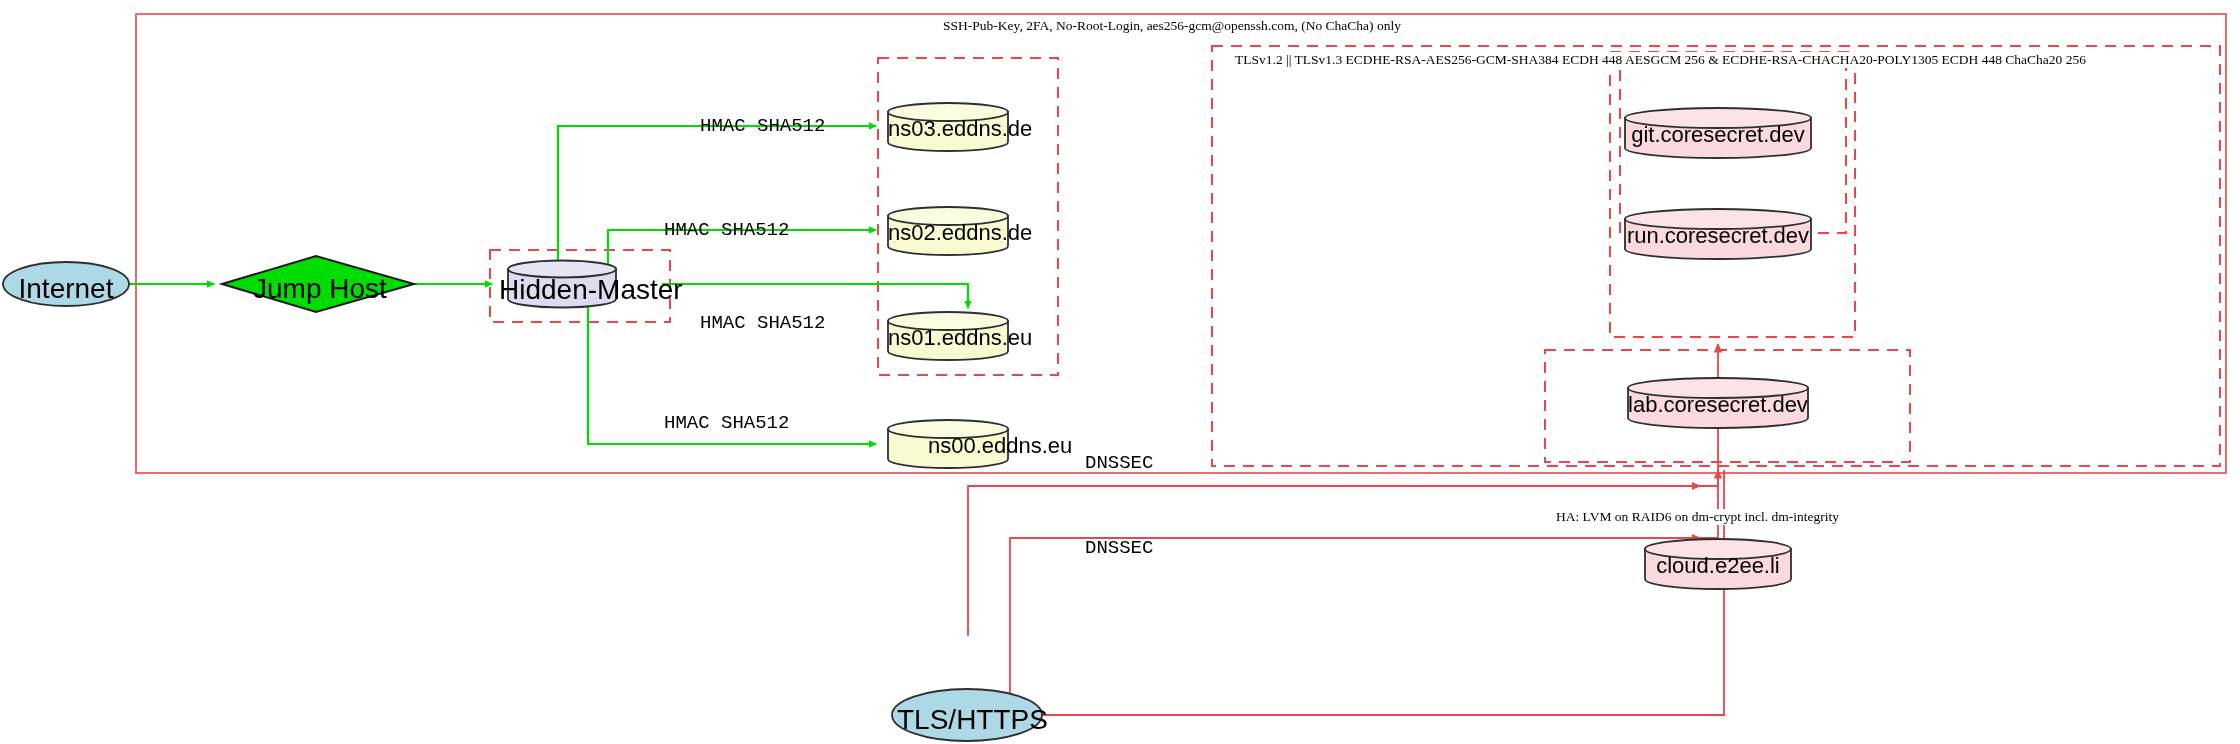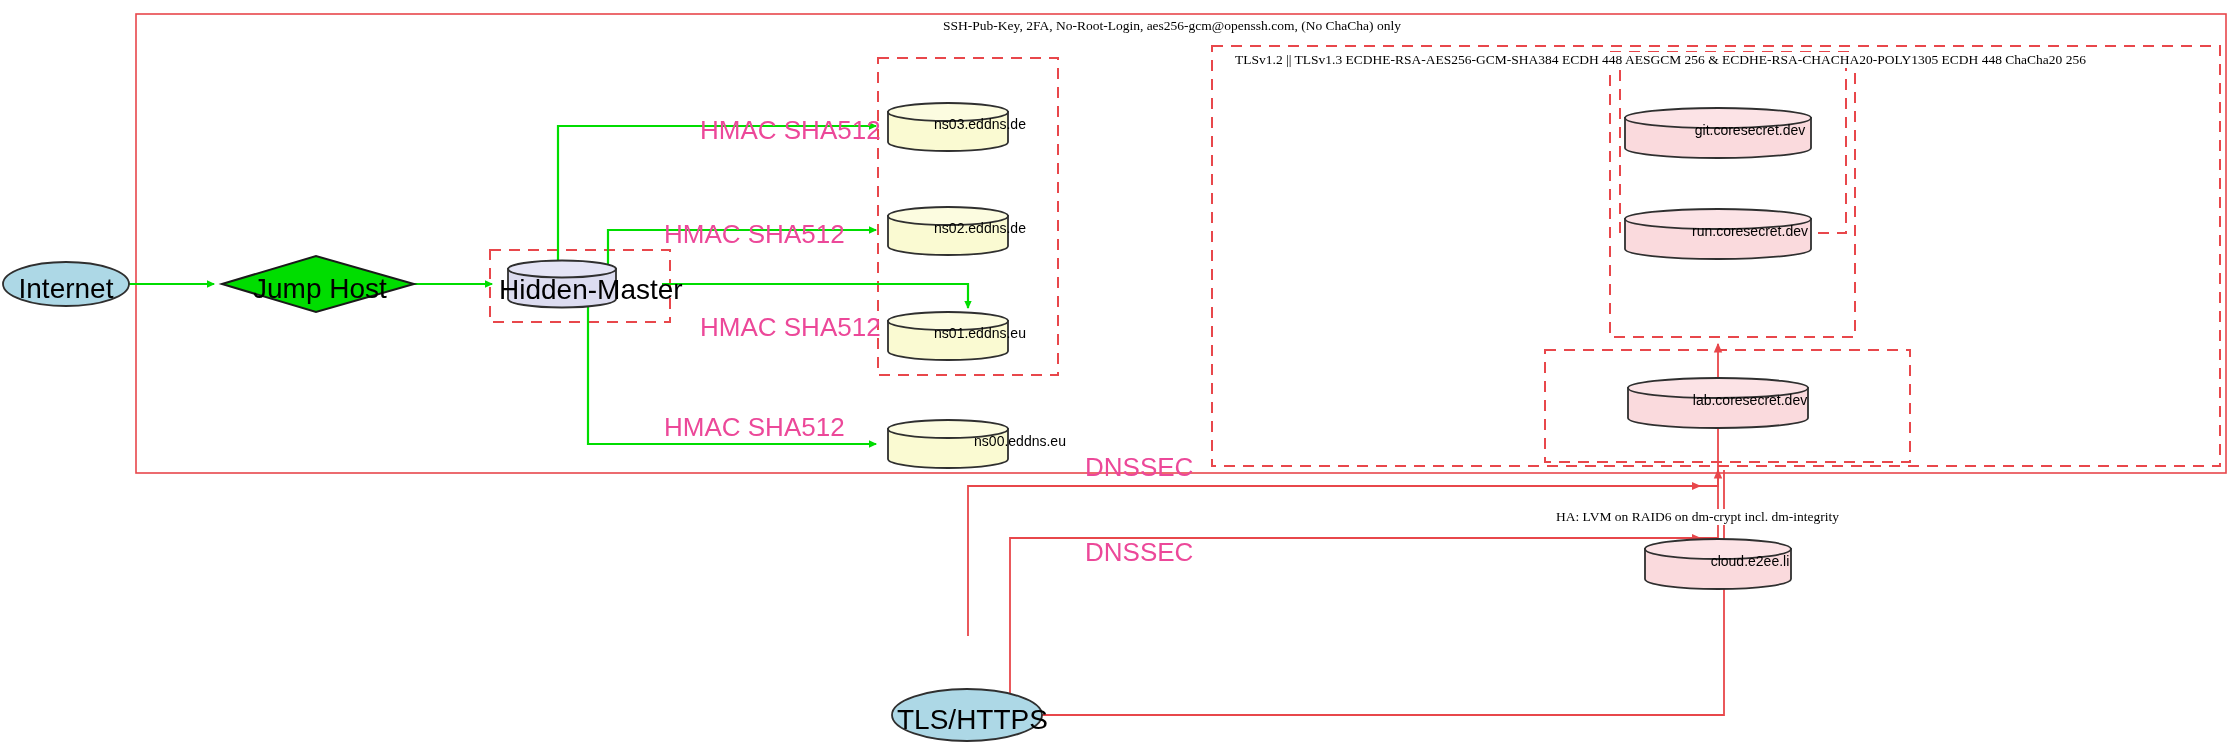--- a/index.html
+++ b/index.html
@@ -17,23 +17,23 @@
     background: #ffffff;
   }
   #svg-layer {
     position: absolute;
     left: 0; top: 0;
     width: 2240px;
     height: 744px;
   }
   .edge-label {
     position: absolute;
-    font-family: Liberation Sans, sans-serif;
-    font-size: 26px;
-    color: #ec4899;
+    font-family: Liberation Mono, monospace;
+    font-size: 19px;
+    color: #000000;
     white-space: nowrap;
     background: transparent;
   }
   .box-label {
     position: absolute;
     font-family: "Liberation Serif", serif;
     font-size: 13.5px;
     color: #000000;
     white-space: nowrap;
     background: #ffffff;
@@ -41,21 +41,21 @@
   }
   .node-label {
     position: absolute;
     font-family: "Liberation Sans", sans-serif;
     font-size: 28px;
     color: #000000;
     white-space: nowrap;
     text-align: center;
     pointer-events: none;
   }
-  .node-label.small { font-size: 14px; margin-left: 32px; }
+  .node-label.small { font-size: 22px; }
 </style>
 </head>
 <body>
 
 <div id="canvas">
 
   <svg id="svg-layer" viewBox="0 0 2240 744" xmlns="http://www.w3.org/2000/svg">
     <defs>
       <marker id="arrow-green" markerWidth="9" markerHeight="9" refX="7.5" refY="4.5" orient="auto" markerUnits="userSpaceOnUse">
         <path d="M0,0.6 L8.6,4.5 L0,8.4 z" fill="#00dd00"></path>

